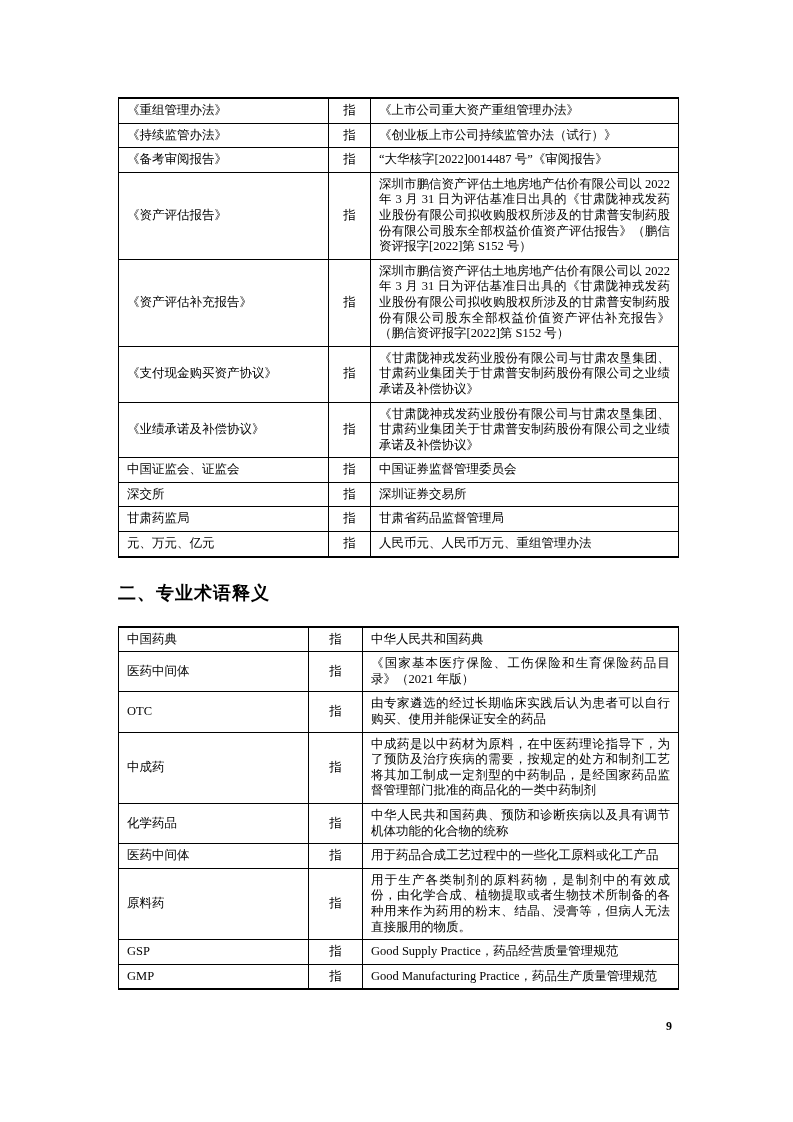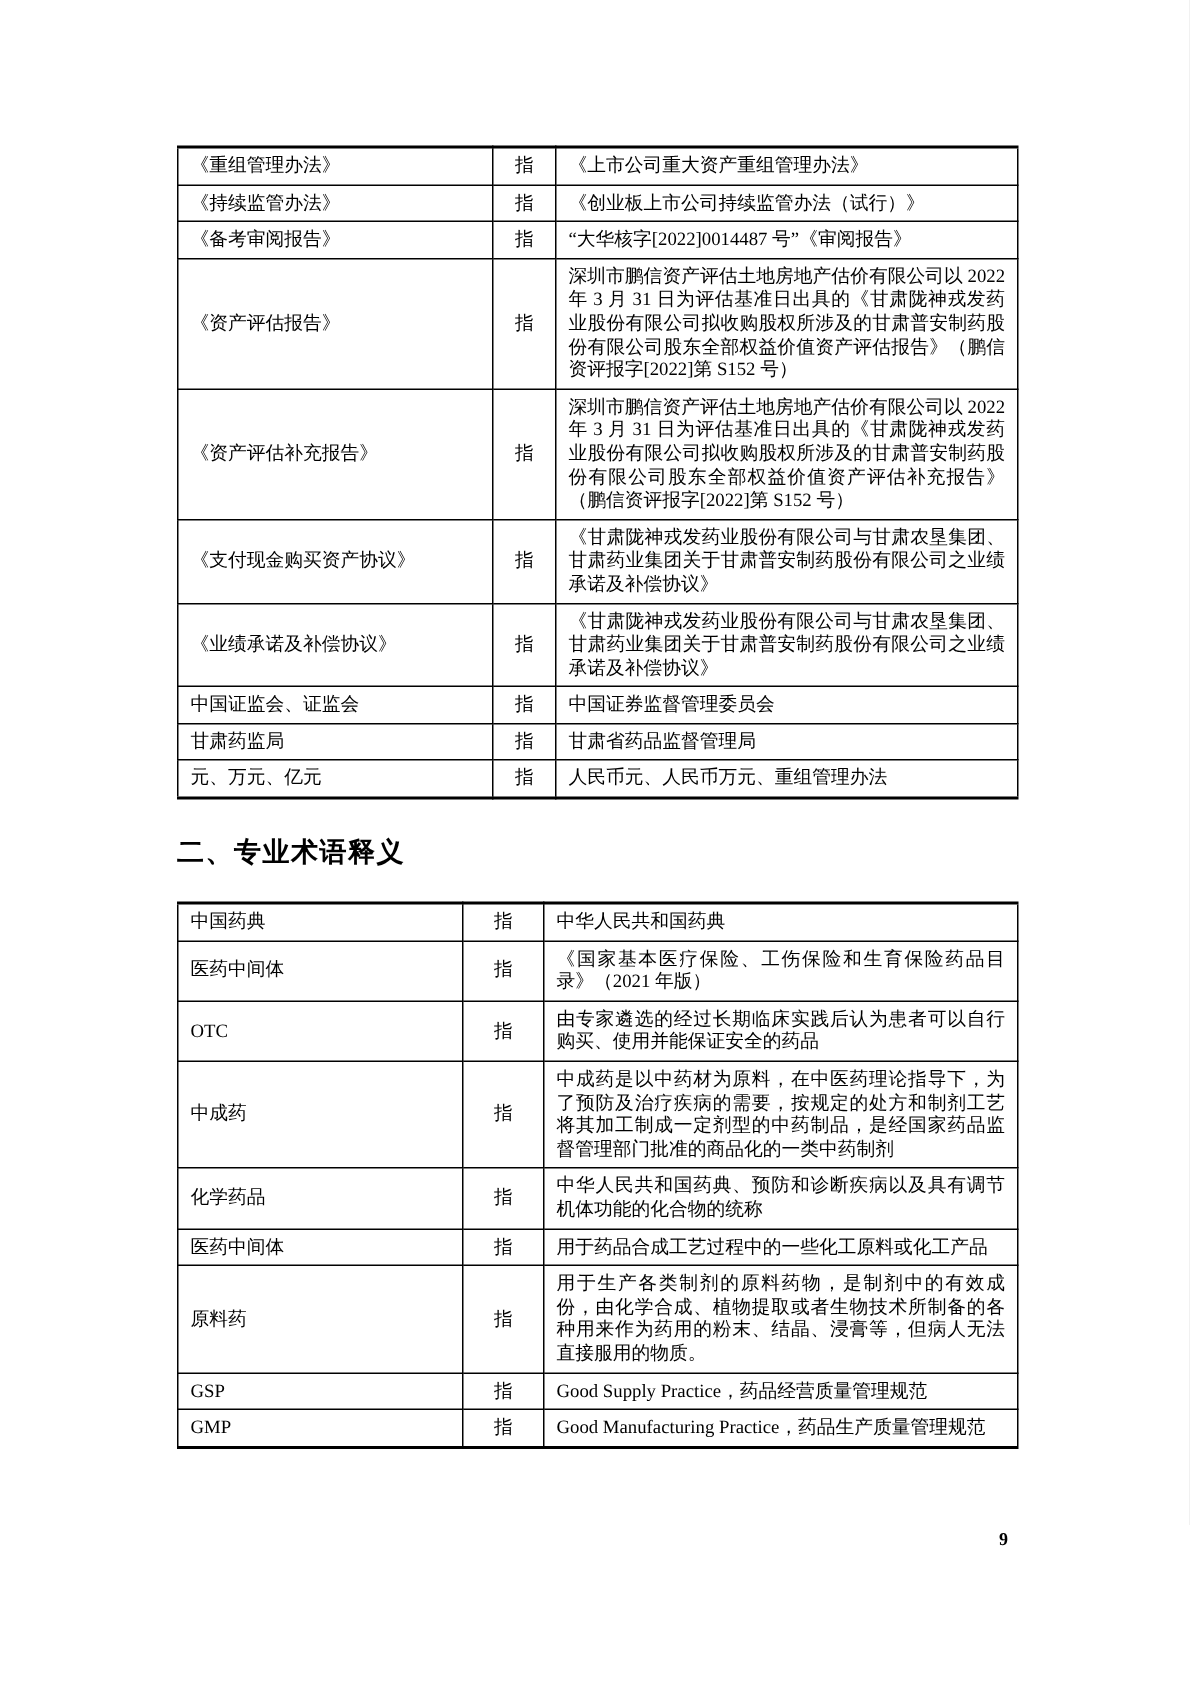--- a/index.html
+++ b/index.html
@@ -107,20 +107,25 @@
           <td class="term">《业绩承诺及补偿协议》</td>
           <td class="refers">指</td>
           <td class="def">《甘肃陇神戎发药业股份有限公司与甘肃农垦集团、甘肃药业集团关于甘肃普安制药股份有限公司之业绩承诺及补偿协议》</td>
         </tr>
         <tr>
           <td class="term">中国证监会、证监会</td>
           <td class="refers">指</td>
           <td class="def">中国证券监督管理委员会</td>
         </tr>
         <tr>
+          <td class="term">深交所</td>
+          <td class="refers">指</td>
+          <td class="def">深圳证券交易所</td>
+        </tr>
+        <tr>
           <td class="term">甘肃药监局</td>
           <td class="refers">指</td>
           <td class="def">甘肃省药品监督管理局</td>
         </tr>
         <tr>
           <td class="term">元、万元、亿元</td>
           <td class="refers">指</td>
           <td class="def">人民币元、人民币万元、重组管理办法</td>
         </tr>
       </tbody>

